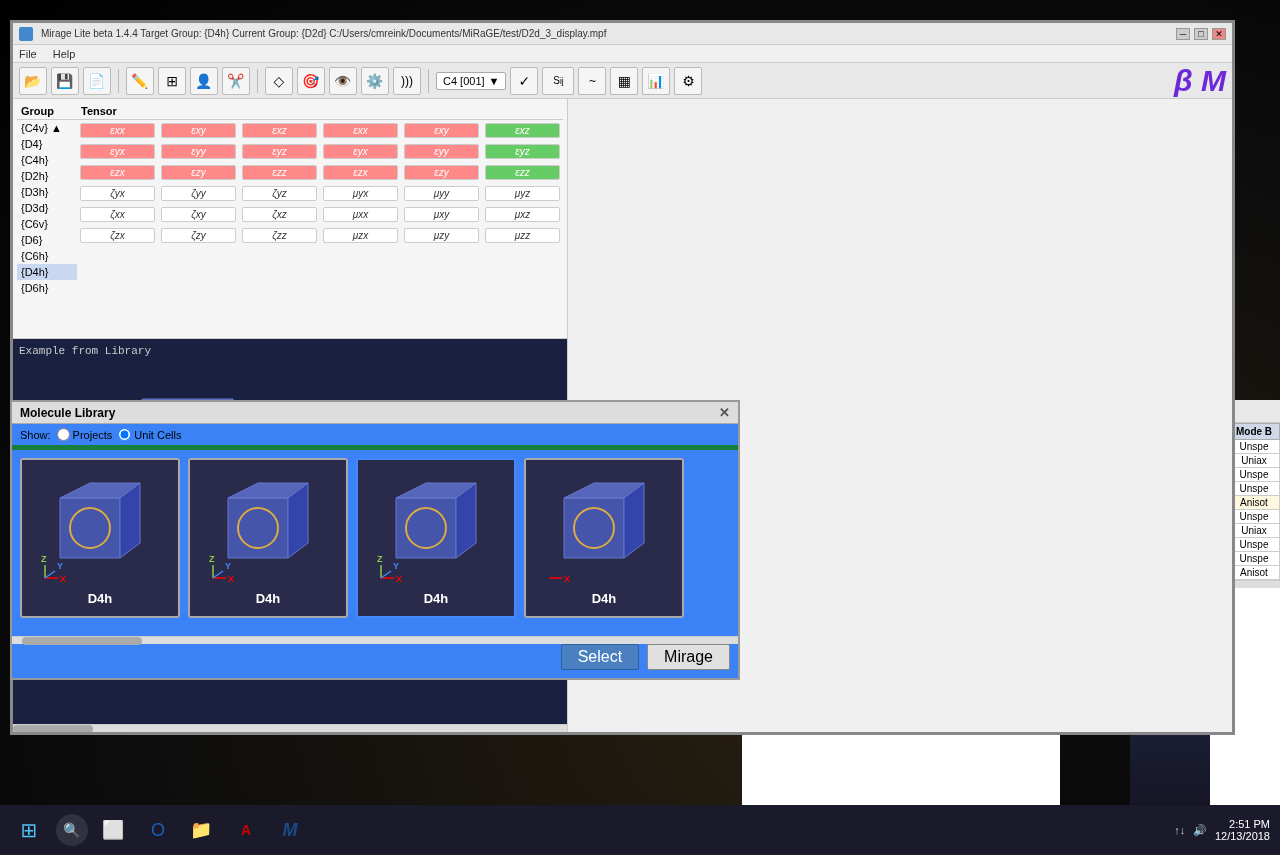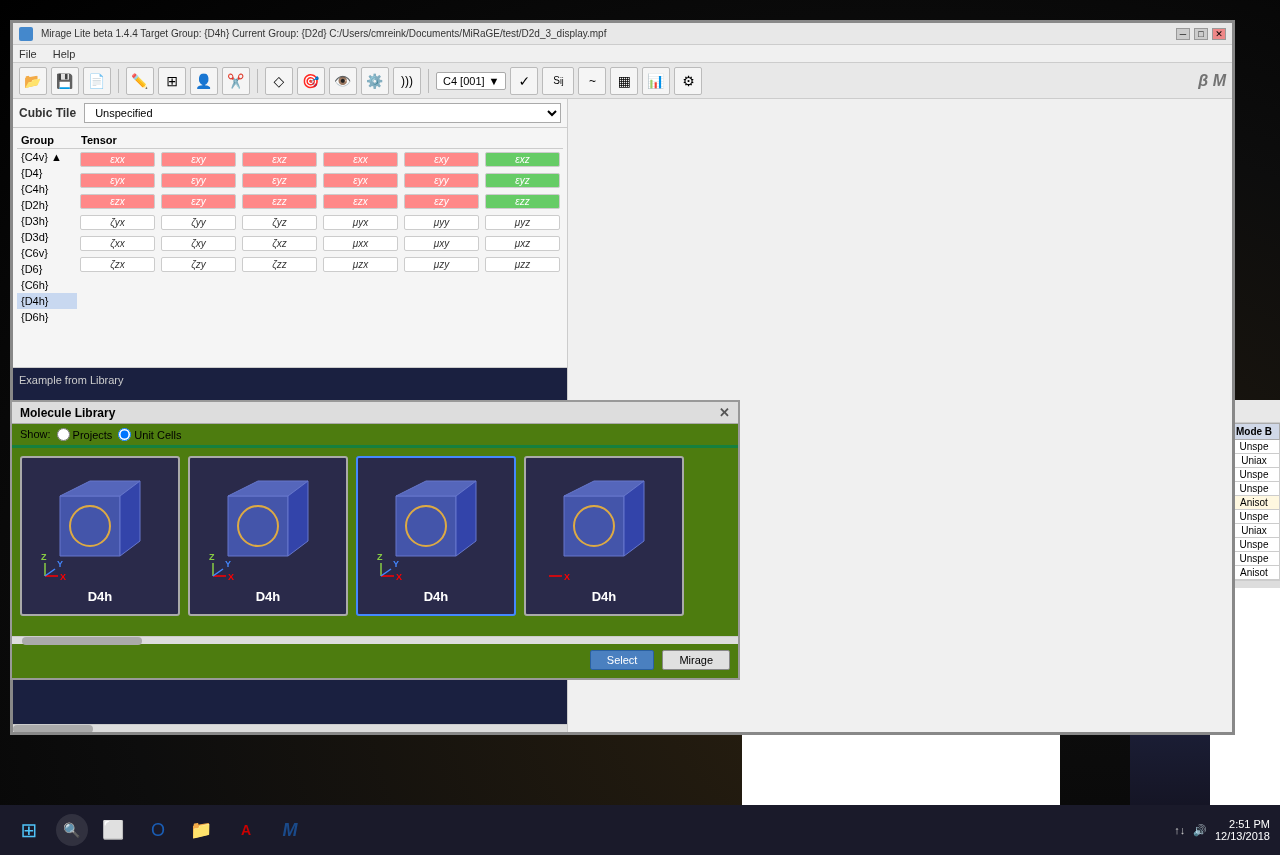--- a/index.html
+++ b/index.html
@@ -88,23 +88,23 @@
     .toolbar-dropdown {
       background: white;
       border: 1px solid #aaa;
       border-radius: 2px;
       padding: 2px 6px;
       font-size: 11px;
       display: flex; align-items: center; gap: 4px;
     }
     .beta-logo {
       margin-left: auto;
-      font-size: 16px;
+      font-size: 30px;
       font-weight: bold;
-      color: #737373;
+      color: #6d28d9;
       font-style: italic;
     }
 
     
     .main-content {
       display: flex;
       height: calc(100% - 76px);
     }
 
     
@@ -188,21 +188,21 @@
       flex-direction: column;
     }
 
     
     .molecule-lib {
       position: absolute;
       top: 400px;
       left: 10px;
       width: 730px;
       height: 280px;
-      background: #4d7c0f;
+      background: #3b82f6;
       border: 2px solid #999;
       z-index: 5;
     }
     .mol-lib-header {
       background: #ddd;
       padding: 3px 8px;
       font-size: 12px;
       font-weight: bold;
       border-bottom: 1px solid #aaa;
       display: flex;
@@ -210,23 +210,23 @@
       justify-content: space-between;
     }
     .mol-lib-close {
       font-size: 13px;
       cursor: pointer;
       color: #555;
     }
     .mol-lib-toolbar {
       padding: 4px 8px;
       font-size: 11px;
-      border-bottom: 3px solid #15803d;
-      display: flex;
-      align-items: flex-start;
+      border-bottom: 5px solid #15803d;
+      display: flex;
+      align-items: center;
       gap: 6px;
     }
     .mol-lib-content {
       display: flex;
       gap: 8px;
       padding: 8px;
       height: calc(100% - 68px);
       overflow-x: auto;
     }
     .mol-item {
@@ -252,21 +252,21 @@
     }
     .mol-lib-footer {
       position: absolute;
       bottom: 8px;
       right: 8px;
       display: flex;
       gap: 8px;
     }
     .mol-btn {
       padding: 3px 16px;
-      font-size: 11px;
+      font-size: 16px;
       border: 1px solid #888;
       background: #e0e0e0;
       cursor: pointer;
       border-radius: 2px;
     }
     .mol-btn.primary { background: #4a80c0; color: white; border-color: #2a60a0; }
 
     
     .sym-table {
       position: absolute;
@@ -430,26 +430,20 @@
     <div class="toolbar-btn">▦</div>
     <div class="toolbar-btn">📊</div>
     <div class="toolbar-btn">⚙</div>
     <div class="beta-logo">β M</div>
   </div>
 
   <div class="main-content">
 
     <div class="left-panel">
 
-      <div class="cubic-tile-header">
-        <span class="cubic-tile-label">Cubic Tile</span>
-        <select class="cubic-tile-dropdown">
-          <option>Unspecified</option>
-        </select>
-      </div>
 
       <div class="tensor-area" style="flex:1; overflow-y:auto; max-height:240px;">
 
         <div class="group-col">
           <div class="col-header">Group</div>
           <div class="group-item">{C4v} ▲</div>
           <div class="group-item">{D4}</div>
           <div class="group-item">{C4h}</div>
           <div class="group-item">{D2h}</div>
           <div class="group-item">{D3h}</div>
@@ -514,21 +508,21 @@
             <div class="tensor-cell tc-white">ζzy</div>
             <div class="tensor-cell tc-white">ζzz</div>
             <div class="tensor-cell tc-white">μzx</div>
             <div class="tensor-cell tc-white">μzy</div>
             <div class="tensor-cell tc-white">μzz</div>
           </div>
         </div>
       </div>
 
       <div class="viz-area" style="flex:1; position:relative; background:#1a2040;">
-        <span style="position:absolute; top:6px; left:6px; color:#ccc; font-size:11px;">Example from Library</span>
+        <span style="position:absolute; top:6px; left:6px; color:#ccc; font-size:11px;font-family:Liberation Mono, monospace;">Example from Library</span>
 
         <div style="position:absolute; top:30px; left:20px; width:220px; height:210px;">
           <svg width="220" height="210" viewBox="0 0 220 210">
 
             <polygon points="60,60 160,60 160,160 60,160" fill="#4455aa" stroke="#6677cc" stroke-width="1"></polygon>
 
             <polygon points="60,60 110,30 200,30 160,60" fill="#5566bb" stroke="#6677cc" stroke-width="1"></polygon>
 
             <polygon points="160,60 200,30 200,130 160,160" fill="#3344aa" stroke="#6677cc" stroke-width="1"></polygon>
 

